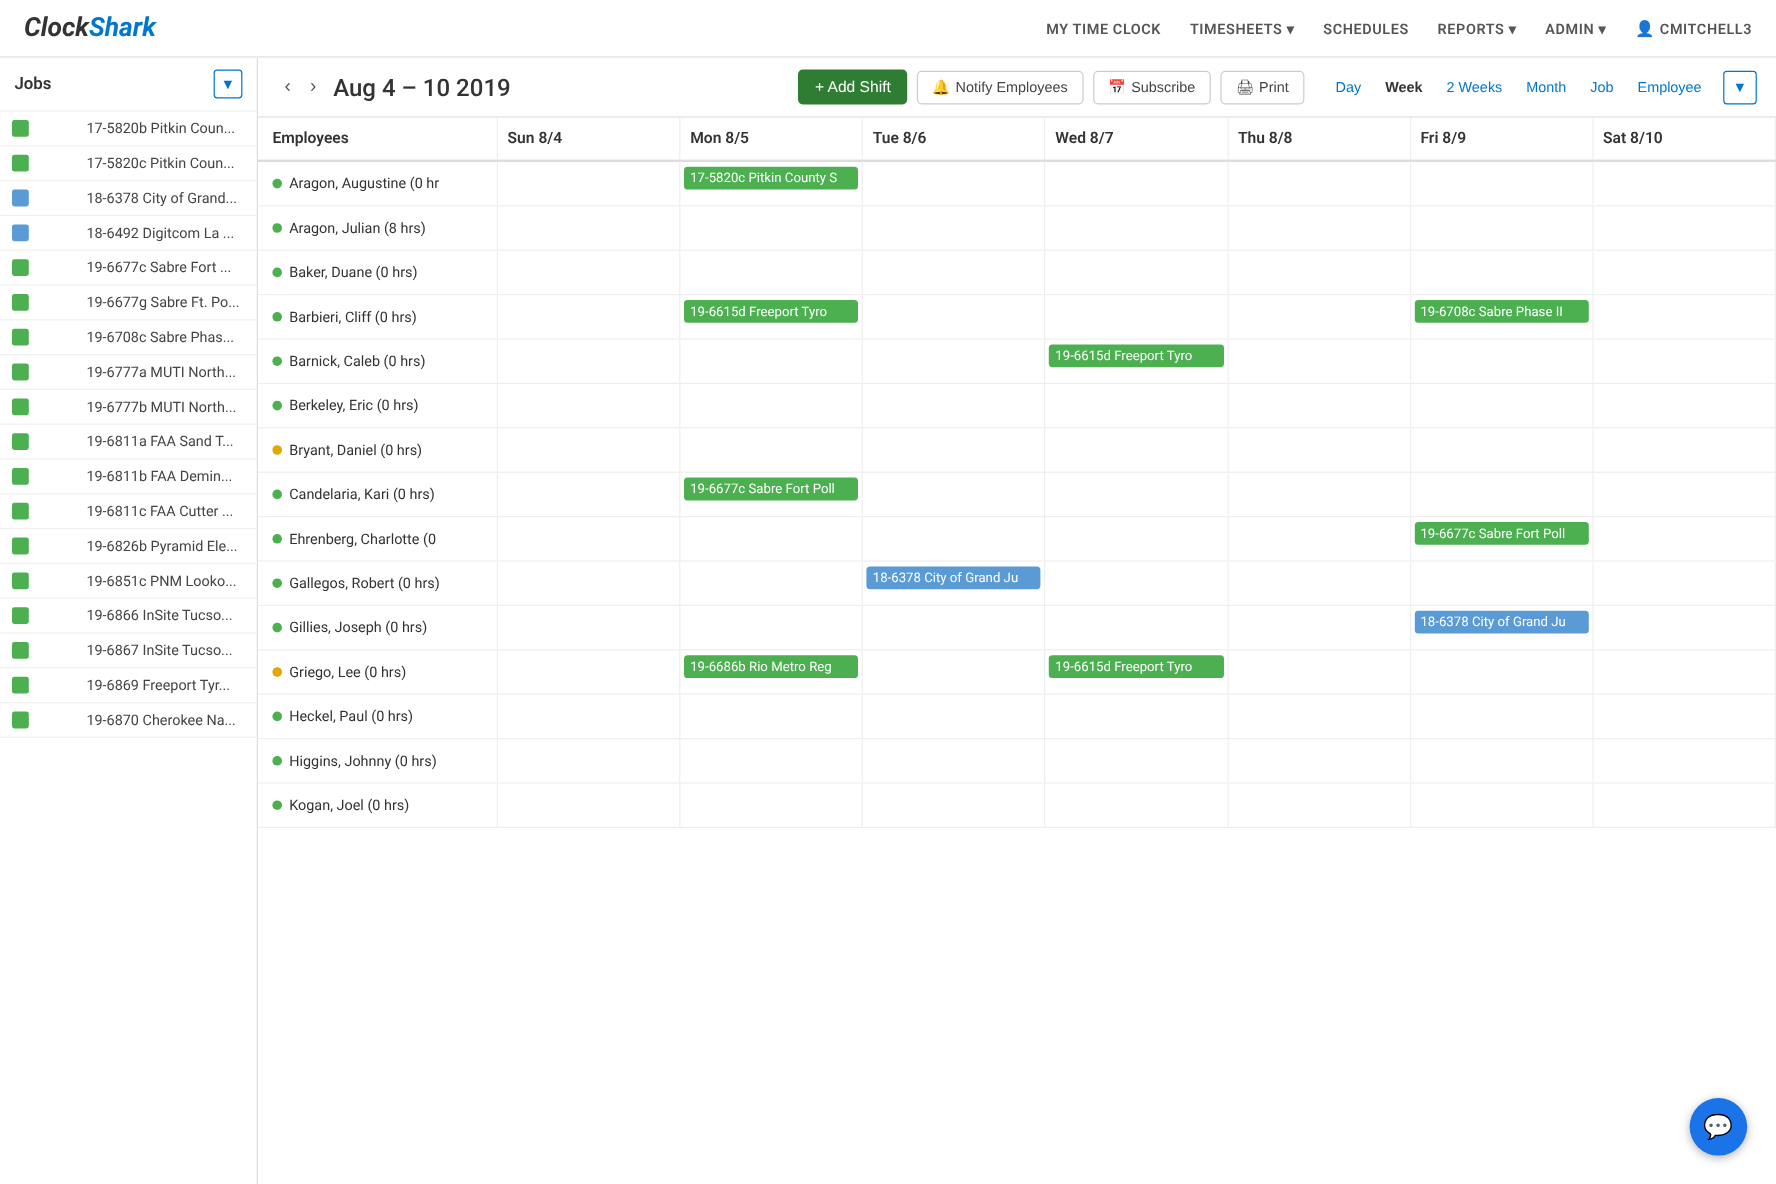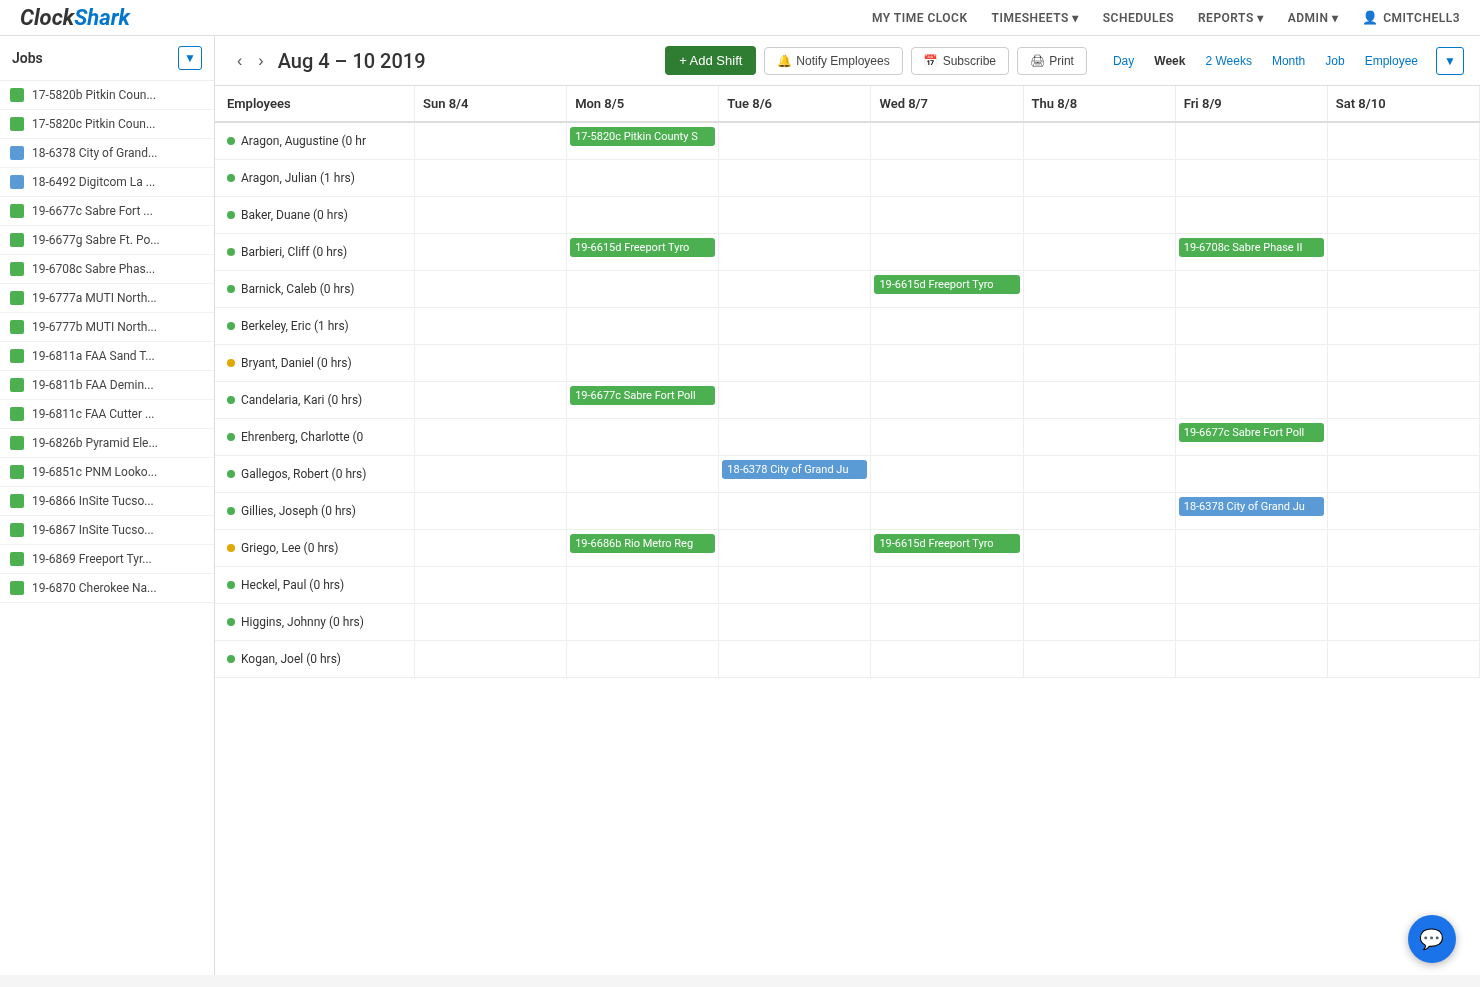--- a/index.html
+++ b/index.html
@@ -5,21 +5,21 @@
     * { box-sizing: border-box; margin: 0; padding: 0; }
     body { font-family: -apple-system, BlinkMacSystemFont, 'Segoe UI', Roboto, sans-serif; font-size: 13px; background: #f5f5f5; color: #333; }
 
     
     .top-nav {
       background: white;
       border-bottom: 1px solid #ddd;
       display: flex;
       align-items: center;
       padding: 0 20px;
-      height: 36px;
+      height: 48px;
     }
     .logo {
       font-size: 22px;
       font-weight: bold;
       font-style: italic;
       color: #1a1a1a;
       margin-right: auto;
     }
     .logo span.clock { color: #333; }
     .logo span.shark { color: #0077cc; }
@@ -79,20 +79,21 @@
       overflow-y: auto;
       flex: 1;
     }
     .sidebar-item {
       display: flex;
       align-items: center;
       padding: 7px 10px;
       cursor: pointer;
       border-bottom: 1px solid #f0f0f0;
       font-size: 12px;
+      gap: 40px;
     }
     .color-box {
       width: 14px;
       height: 14px;
       border-radius: 2px;
       margin-right: 8px;
       flex-shrink: 0;
     }
     .sidebar-item-label {
       overflow: hidden;
@@ -431,21 +432,21 @@
               </div>
               <div class="day-cell"></div>
               <div class="day-cell"></div>
               <div class="day-cell"></div>
               <div class="day-cell"></div>
               <div class="day-cell"></div>
             </div>
             <div class="grid-row">
               <div class="employee-cell">
       <div class="employee-dot" style="background:#4caf50"></div>
-      <span>Aragon, Julian (1 hrs)</span>
+      <span>Aragon, Julian (8 hrs)</span>
     </div>
               <div class="day-cell"></div>
               <div class="day-cell"></div>
               <div class="day-cell"></div>
               <div class="day-cell"></div>
               <div class="day-cell"></div>
               <div class="day-cell"></div>
               <div class="day-cell"></div>
             </div>
             <div class="grid-row">
@@ -489,21 +490,21 @@
               <div class="day-cell">
                 <div class="shift-block shift-green">19-6615d Freeport Tyro</div>
               </div>
               <div class="day-cell"></div>
               <div class="day-cell"></div>
               <div class="day-cell"></div>
             </div>
             <div class="grid-row">
               <div class="employee-cell">
       <div class="employee-dot" style="background:#4caf50"></div>
-      <span>Berkeley, Eric (1 hrs)</span>
+      <span>Berkeley, Eric (0 hrs)</span>
     </div>
               <div class="day-cell"></div>
               <div class="day-cell"></div>
               <div class="day-cell"></div>
               <div class="day-cell"></div>
               <div class="day-cell"></div>
               <div class="day-cell"></div>
               <div class="day-cell"></div>
             </div>
             <div class="grid-row">

